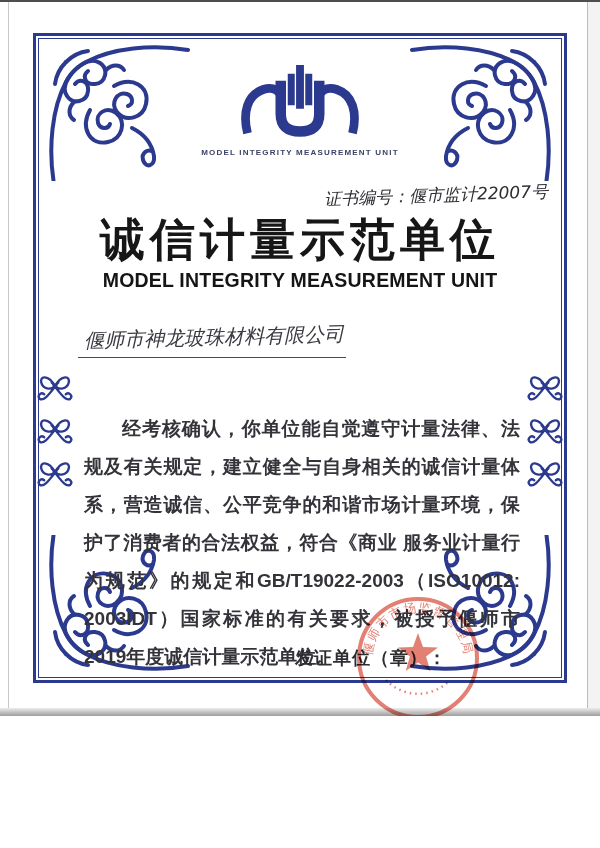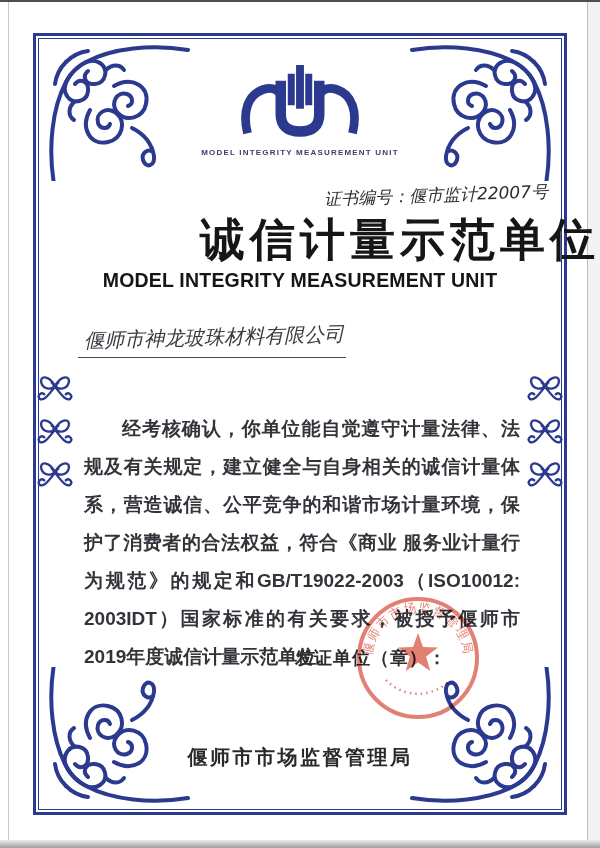--- a/index.html
+++ b/index.html
@@ -4,21 +4,21 @@
 <style>
   :root{
     --navy:#2b3a8e;
     --seal_red:#dd6a5c;
     --ink:#33333a;
     --title_black:#161616;
   }
   *{margin:0;padding:0;box-sizing:border-box;}
   html,body{background:#ffffff;}
   .page{
-    position:relative;width:600px;height:848px;background:#fff;overflow:hidden;
+    position:relative;width:600px;height:716px;background:#fff;overflow:hidden;
     font-family:"Liberation Sans",sans-serif;
   }
   
   .scan-top{position:absolute;top:0;left:0;right:0;height:2px;background:#4e4e4e;}
   .scan-right-band{position:absolute;top:0;bottom:0;right:0;width:12px;background:#f3f3f3;}
   .scan-left{position:absolute;top:2px;bottom:8px;left:8px;width:1px;background:#c9c9c9;}
   .scan-right{position:absolute;top:2px;bottom:8px;right:12px;width:1px;background:#bdbdbd;}
   .scan-bottom{position:absolute;left:0;right:0;bottom:0;height:8px;
     background:linear-gradient(to bottom,#ececec,#9d9d9d);}
   
@@ -36,21 +36,21 @@
   .bow-r1{right:37px;top:367px;} .bow-r2{right:37px;top:410px;} .bow-r3{right:37px;top:453px;}
   
   .logo{position:absolute;left:50%;top:58px;transform:translateX(-50%);
     width:140px;height:84px;color:var(--navy);}
   .logo-caption{position:absolute;top:148px;left:0;right:0;text-align:center;
     font-size:8px;font-weight:bold;letter-spacing:1.2px;color:#3d4166;}
   
   .cert-no{position:absolute;top:184px;right:52px;font-size:17px;color:#2d2d33;
     transform:rotate(-2deg);font-style:italic;font-family:"DejaVu Sans",sans-serif;}
   
-  .title-zh{position:absolute;top:210px;left:0;right:0;text-align:right;
+  .title-zh{position:absolute;top:210px;left:0;right:0;text-align:center;
     font-family:"Liberation Serif",serif;font-weight:900;font-size:45px;
     letter-spacing:5px;color:var(--title_black);}
   .title-en{position:absolute;top:269px;left:0;right:0;text-align:center;
     font-weight:700;font-size:19.5px;letter-spacing:0.2px;color:#151515;}
   
   .company{position:absolute;top:324px;left:84px;font-size:20px;color:#3a3a42;
     font-style:italic;transform:rotate(-1.5deg);font-family:"DejaVu Sans",sans-serif;}
   .company-underline{position:absolute;top:357px;left:78px;width:268px;height:1px;background:#4a4a4a;}
   
   .body-text{position:absolute;top:374px;left:84px;width:436px;font-size:19px;

